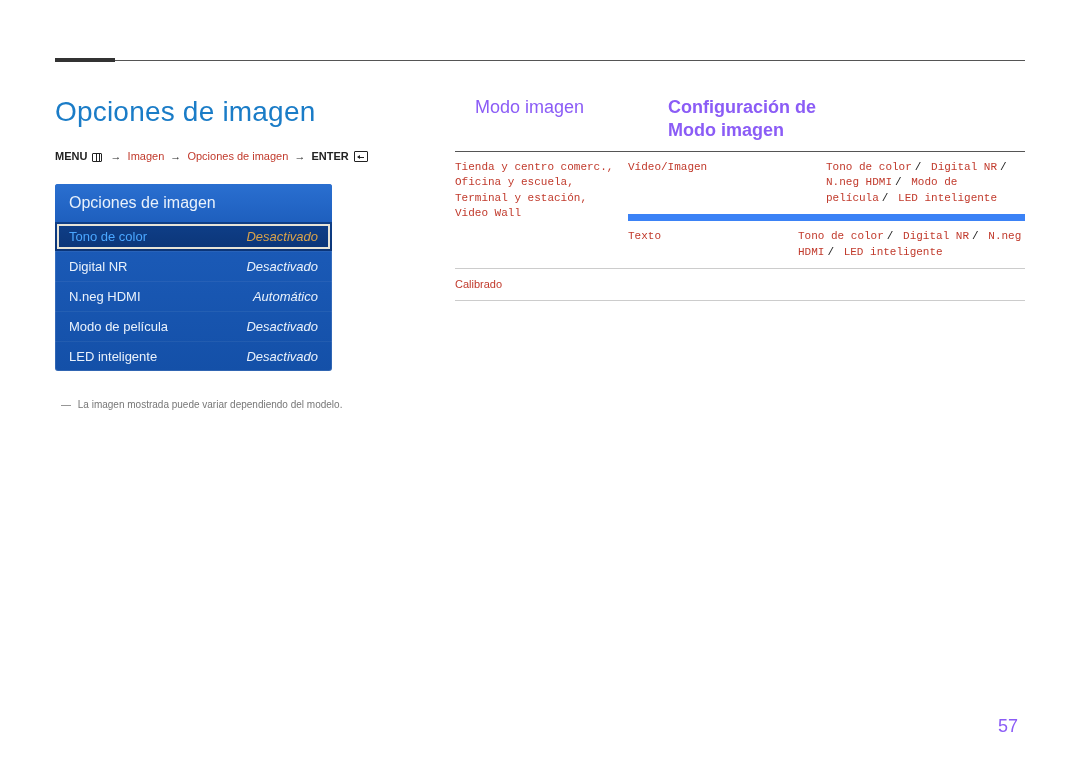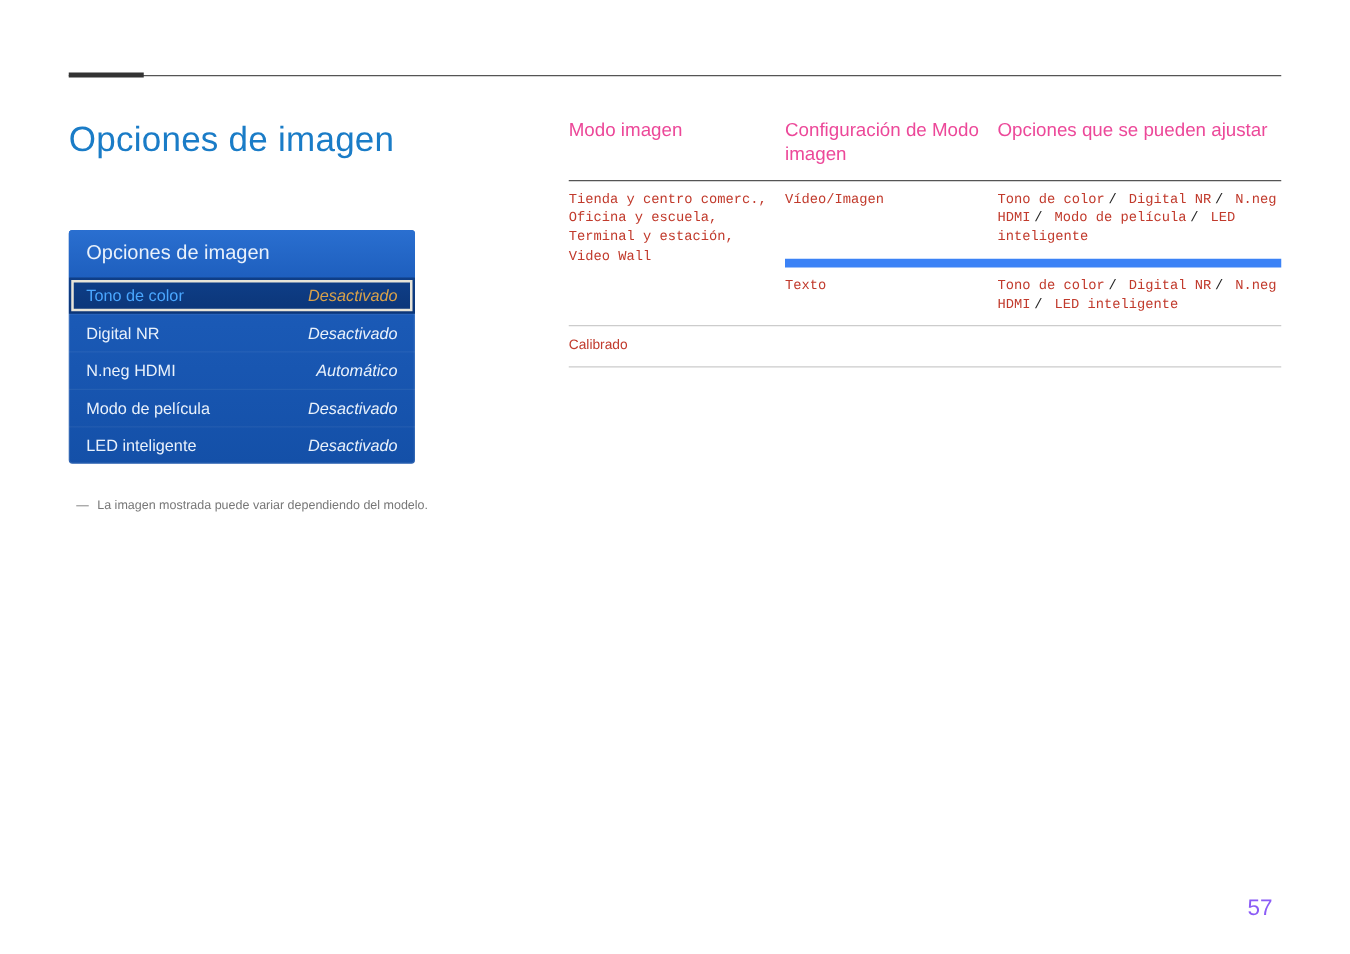--- a/index.html
+++ b/index.html
@@ -29,23 +29,23 @@
   .osd-row .val { color: #e9f1fb; font-style: italic; }
   .osd-row.selected { background: linear-gradient(#0f3f88, #0b3578); outline: 2px solid #e7e4d8; outline-offset: -4px; }
   .osd-row.selected .label { color: #4aa7ff; }
   .osd-row.selected .val { color: #d9a24a; }
 
   .osd-note { position: absolute; left: 61px; top: 399px; font-size: 10px; color: #777; }
   .osd-note .dash { margin-right: 4px; color: #777; }
 
   .content-right { position: absolute; left: 455px; top: 96px; width: 570px; }
   .thead { display: flex; border-bottom: 1px solid #555; padding-bottom: 10px; }
-  .th { font-size: 15px; color: #ec4899; line-height: 1.25; }
+  .th { font-size: 18px; color: #8b5cf6; line-height: 1.25; margin-left: 20px; }
   .col1 { width: 173px; }
-  .col2 { width: 170px; }
+  .col2 { width: 170px; font-weight: bold; }
   .col3 { flex: 1; }
 
   .trow { display: flex; padding: 8px 0; font-size: 11px; border-bottom: 1px solid #ccc; }
   .trow:last-child { border-bottom: 1px solid #ccc; flex-direction: column; }
   .cell1 { width: 173px; color: #c13a2c; line-height: 1.4; padding-right: 8px; }
   .cell2 { width: 170px; color: #c13a2c; line-height: 1.4; padding-right: 8px; }
   .cell3 { flex: 1; color: #c13a2c; line-height: 1.4; }
   .sep-slash { color: #222; margin: 0 3px; }
 
   .page-number { position: absolute; right: 56px; bottom: 26px; font-size: 18px; color: #8b5cf6; }
@@ -53,20 +53,31 @@
 </head>
 <body>
 
 <div class="page">
 
   <div class="topbar"></div>
   <div class="topbar-bold"></div>
 
   <h1 class="section-title">Opciones de imagen</h1>
 
+  <div class="breadcrumb">
+    <b>MENU</b>
+    <span class="bc-icon menu-icon"></span>
+    <span class="sep">→</span>
+    <span class="hl">Imagen</span>
+    <span class="sep">→</span>
+    <span class="hl">Opciones de imagen</span>
+    <span class="sep">→</span>
+    <b>ENTER</b>
+    <span class="bc-icon enter-icon"></span>
+  </div>
 
   <div class="osd">
     <div class="osd-header">Opciones de imagen</div>
 
     <div class="osd-row selected">
       <span class="label">Tono de color</span>
       <span class="val">Desactivado</span>
     </div>
     <div class="osd-row">
       <span class="label">Digital NR</span>
@@ -88,32 +99,31 @@
 
   <div class="osd-note">
     <span class="dash">―</span>
     <span>La imagen mostrada puede variar dependiendo del modelo.</span>
   </div>
 
   <div class="content-right">
     <div class="thead">
       <div class="th col1">Modo imagen</div>
       <div class="th col2">Configuración de Modo imagen</div>
-      <div class="th col3">Opciones que se pueden ajustar</div>
     </div>
 
     <div class="trow" style="align-items:flex-start;font-family:Liberation Mono, monospace;">
       <div class="cell1">
         <span>Tienda y centro comerc.</span><span style="color:#c13a2c;">, </span>
         <span>Oficina y escuela</span><span style="color:#c13a2c;">, </span>
         <span>Terminal y estación</span><span style="color:#c13a2c;">, </span>
         <span>Video Wall</span>
       </div>
       <div style="width:397px;">
-        <div style="display:flex; padding-bottom:8px;">
+        <div style="display:flex; padding-bottom:8px;gap:28px;">
           <div class="cell2" style="width:170px;">Vídeo/Imagen</div>
           <div class="cell3">
             <span>Tono de color</span><span class="sep-slash">/</span>
             <span>Digital NR</span><span class="sep-slash">/</span>
             <span>N.neg HDMI</span><span class="sep-slash">/</span>
             <span>Modo de película</span><span class="sep-slash">/</span>
             <span>LED inteligente</span>
           </div>
         </div>
         <div style="display:flex; border-top:7px solid #3b82f6; padding-top:8px;">

